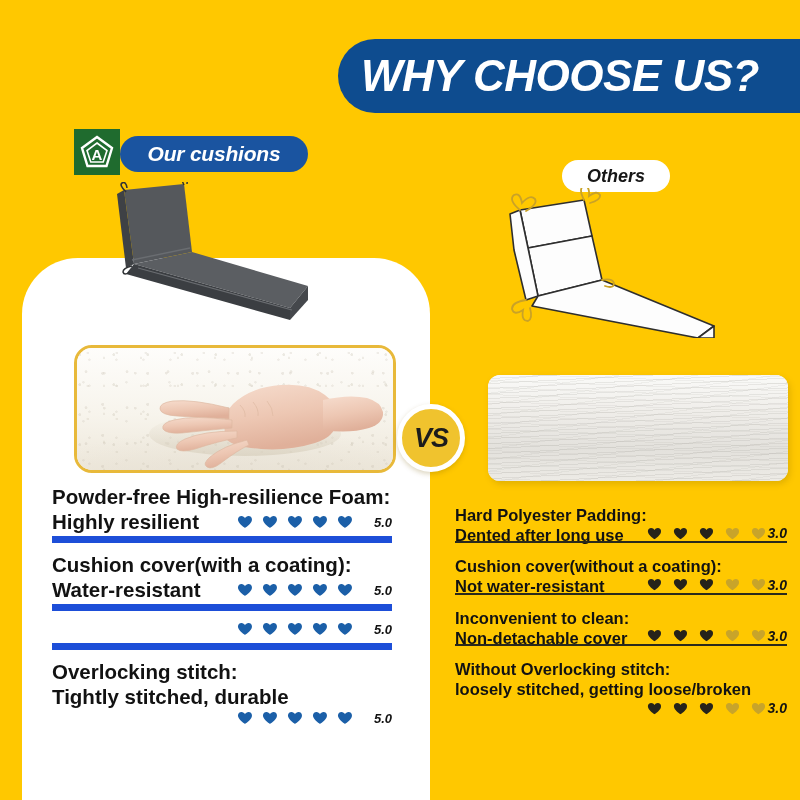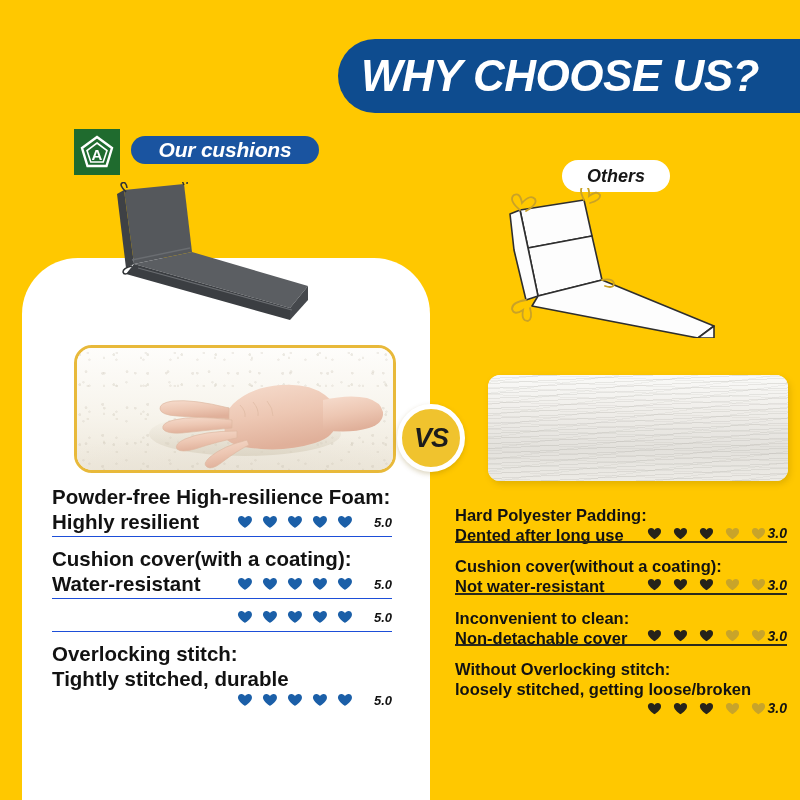--- a/index.html
+++ b/index.html
@@ -68,24 +68,24 @@
     top: 129px;
     width: 46px;
     height: 46px;
     background: #1F6B2E;
   }
   .brand-logo svg { display: block; }
 
   
   .ours-pill {
     position: absolute;
-    left: 131px;
+    left: 120px;
     top: 136px;
     width: 188px;
-    height: 28px;
+    height: 36px;
     background: #1A54A0;
     border-radius: 18px;
     display: flex;
     align-items: center;
     justify-content: center;
   }
   .ours-pill span {
     color: #FFFFFF;
     font-size: 21px;
     font-weight: bold;
@@ -231,21 +231,21 @@
     left: 455px;
     top: 505px;
     width: 332px;
   }
 
   .feat {
     position: relative;
     box-sizing: border-box;
   }
   .feat-l { padding-bottom: 6px; }
-  .feat-l + .feat-l { border-top: 1px solid #1d4ed8; padding-top: 9px; }
+  .feat-l + .feat-l { border-top: 7px solid #1d4ed8; padding-top: 9px; }
   .feat-r + .feat-r { border-top: 2px solid #2A2A1C; padding-top: 13px; }
 
   .feat-line {
     font-weight: bold;
     color: #121212;
     line-height: 1.22;
     white-space: nowrap;
   }
   .features-left .feat-line { font-size: 20.5px; }
   .features-right .feat-line { font-size: 16.5px; }

